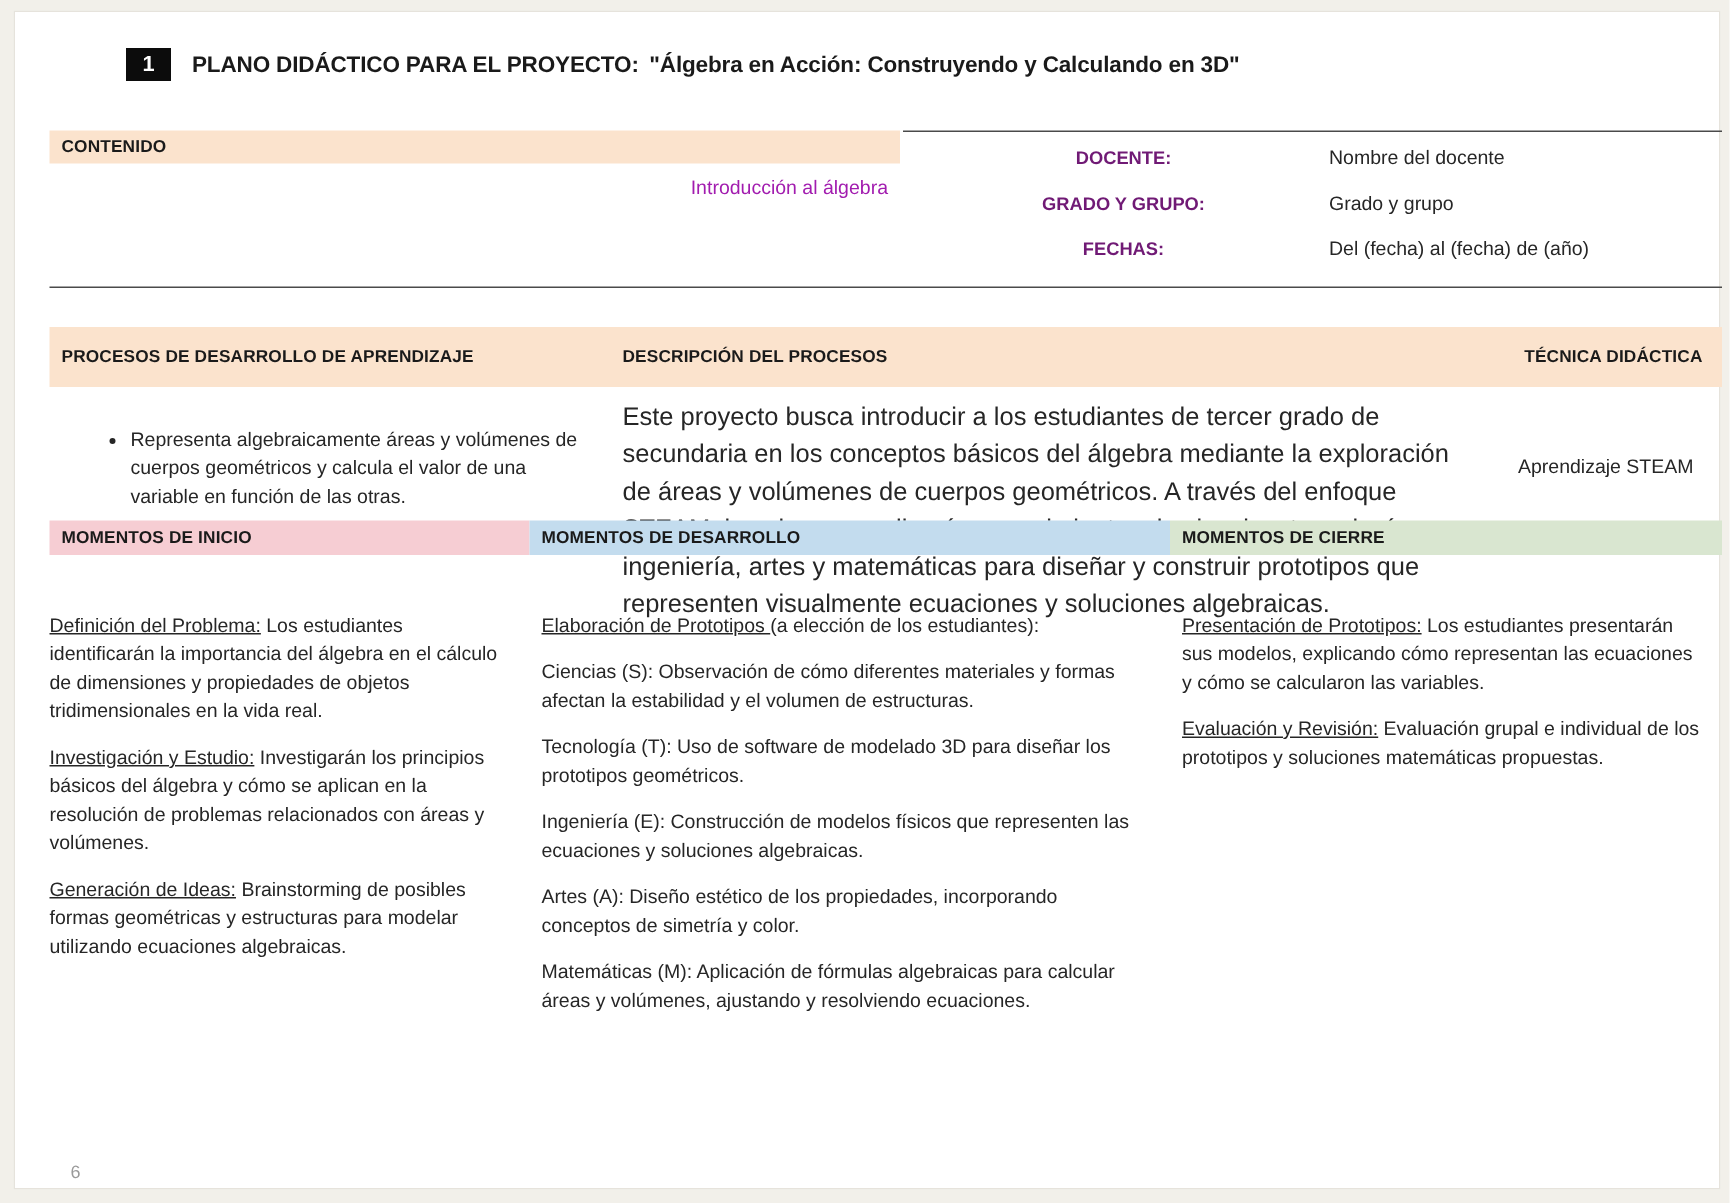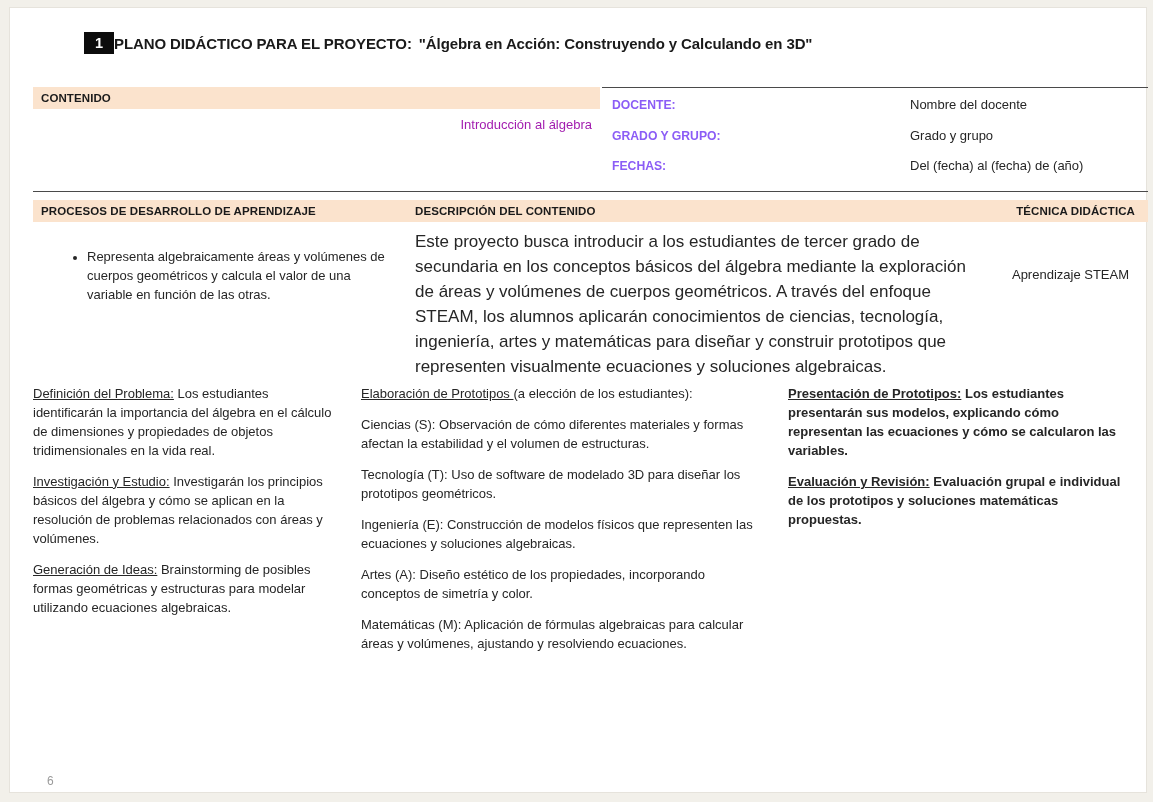--- a/index.html
+++ b/index.html
@@ -58,20 +58,21 @@
     justify-content: center;
     width: 30px;
     height: 22px;
     background: #0c0c0c;
     color: #ffffff;
     font-weight: bold;
     font-size: 14.5px;
     letter-spacing: 0;
   }
   .title-text {
+    margin-left: 14px;
     font-size: 15px;
     font-weight: bold;
     color: #1a1a1a;
     white-space: nowrap;
     letter-spacing: -0.1px;
   }
   .title-text .subtitle {
     margin-left: 7px;
   }
 
@@ -124,42 +125,43 @@
     align-items: baseline;
     height: 30.5px;
     padding-left: 10px;
     box-sizing: border-box;
   }
   .kv-row:first-child { padding-top: 9px; height: 39.5px; }
   .kv-key {
     width: 274px;
     font-size: 12.2px;
     font-weight: bold;
-    color: #8b5cf6;
+    color: #701a75;
     flex: none;
+    text-align: center;
   }
   .kv-val {
     font-size: 13px;
     color: #262626;
-    margin-left: 24px;
   }
 
   
   .block2 {
     position: absolute;
     left: 9px;
     top: 192px;
     width: 1115px;
   }
   .b2-headbar {
     position: relative;
-    height: 22px;
+    height: 40px;
     background: #fbe3cd;
     display: flex;
     align-items: center;
+    margin-top: 18px;
   }
   .b2-h1 { position: absolute; left: 8px; }
   .b2-h2 { position: absolute; left: 382px; }
   .b2-h3 { position: absolute; right: 13px; text-align: center; }
 
   .b2-body {
     position: relative;
     height: 110px;
   }
   .b2-c1 {
@@ -221,21 +223,21 @@
     padding-top: 38px;
   }
   .b3-col {
     box-sizing: border-box;
     font-size: 13px;
     color: #262626;
     line-height: 1.46;
   }
   .b3-col-1 { width: 320px; padding-right: 18px; }
   .b3-col-2 { width: 427px; padding-right: 20px; padding-left: 8px; }
-  .b3-col-3 { width: 368px; padding-left: 8px; padding-right: 14px; font-weight: bold; }
+  .b3-col-3 { width: 368px; padding-left: 8px; padding-right: 14px; }
   .b3-col p { margin: 0 0 12px 0; }
   .b3-col p:last-child { margin-bottom: 0; }
   .lead { text-decoration: underline; }
 
   
   .page-num {
     position: absolute;
     left: 23px;
     top: 766px;
     font-size: 12px;
@@ -277,35 +279,46 @@
           <div class="kv-row">
             <span class="kv-key">FECHAS:</span>
             <span class="kv-val">Del  (fecha) al (fecha) de (año)</span>
           </div>
         </div>
       </div>
 
       <div class="block2">
         <div class="b2-headbar">
           <span class="bar-label b2-h1">PROCESOS DE DESARROLLO DE APRENDIZAJE</span>
-          <span class="bar-label b2-h2">DESCRIPCIÓN DEL CONTENIDO</span>
+          <span class="bar-label b2-h2">DESCRIPCIÓN DEL PROCESOS</span>
           <span class="bar-label b2-h3">TÉCNICA DIDÁCTICA</span>
         </div>
         <div class="b2-body">
           <div class="b2-c1">
             <ul>
               <li>Representa algebraicamente áreas y volúmenes de cuerpos geométricos y calcula el valor de una variable en función de las otras.</li>
             </ul>
           </div>
           <div class="b2-c2">Este proyecto busca introducir a los estudiantes de tercer grado de secundaria en los conceptos básicos del álgebra mediante la exploración de áreas y volúmenes de cuerpos geométricos. A través del enfoque STEAM, los alumnos aplicarán conocimientos de ciencias, tecnología, ingeniería, artes y matemáticas para diseñar y construir prototipos que representen visualmente ecuaciones y soluciones algebraicas.</div>
           <div class="b2-c3">Aprendizaje STEAM</div>
         </div>
       </div>
 
       <div class="block3">
+        <div class="b3-headbar">
+          <div class="b3-seg b3-seg-1">
+            <span class="bar-label">MOMENTOS DE INICIO</span>
+          </div>
+          <div class="b3-seg b3-seg-2">
+            <span class="bar-label">MOMENTOS DE DESARROLLO</span>
+          </div>
+          <div class="b3-seg b3-seg-3">
+            <span class="bar-label">MOMENTOS DE CIERRE</span>
+          </div>
+        </div>
 
         <div class="b3-body">
 
           <div class="b3-col b3-col-1">
             <p><span class="lead">Definición del Problema:</span><span> Los estudiantes identificarán la importancia del álgebra en el cálculo de dimensiones y propiedades de objetos tridimensionales en la vida real.</span></p>
             <p><span class="lead">Investigación y Estudio:</span><span> Investigarán los principios básicos del álgebra y cómo se aplican en la resolución de problemas relacionados con áreas y volúmenes.</span></p>
             <p><span class="lead">Generación de Ideas:</span><span> Brainstorming de posibles formas geométricas y estructuras para modelar utilizando ecuaciones algebraicas.</span></p>
           </div>
 
           <div class="b3-col b3-col-2">

